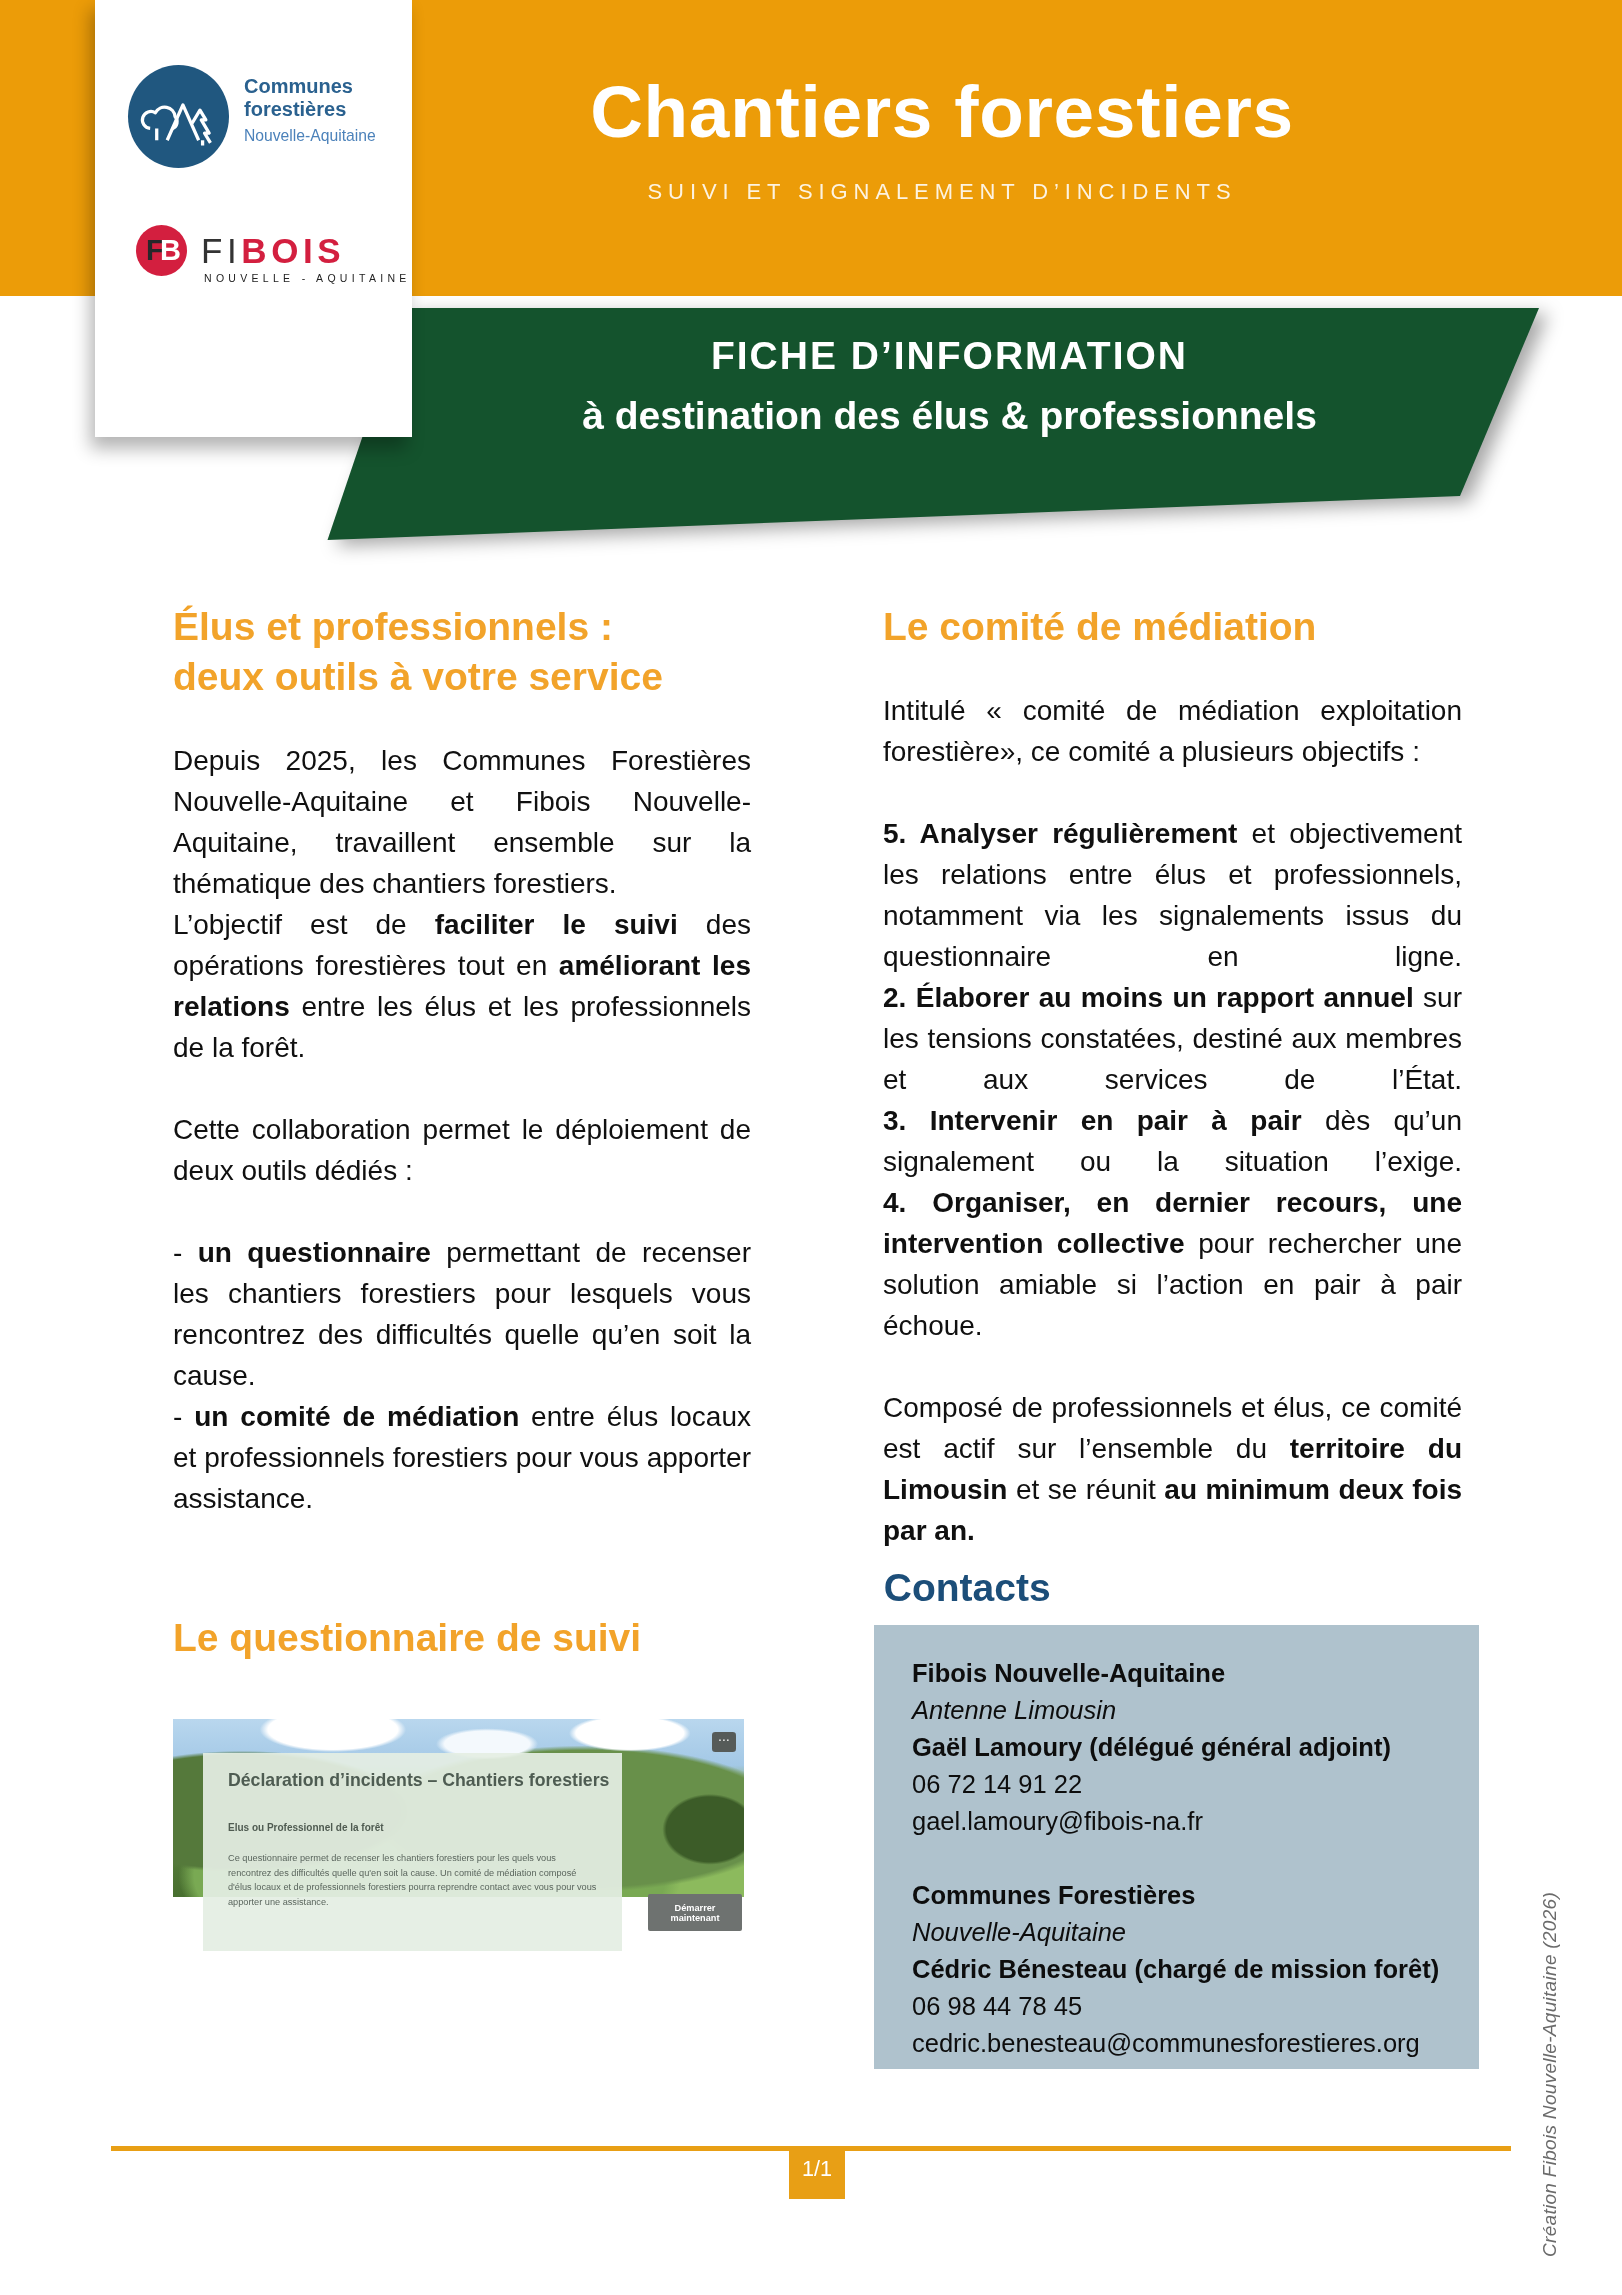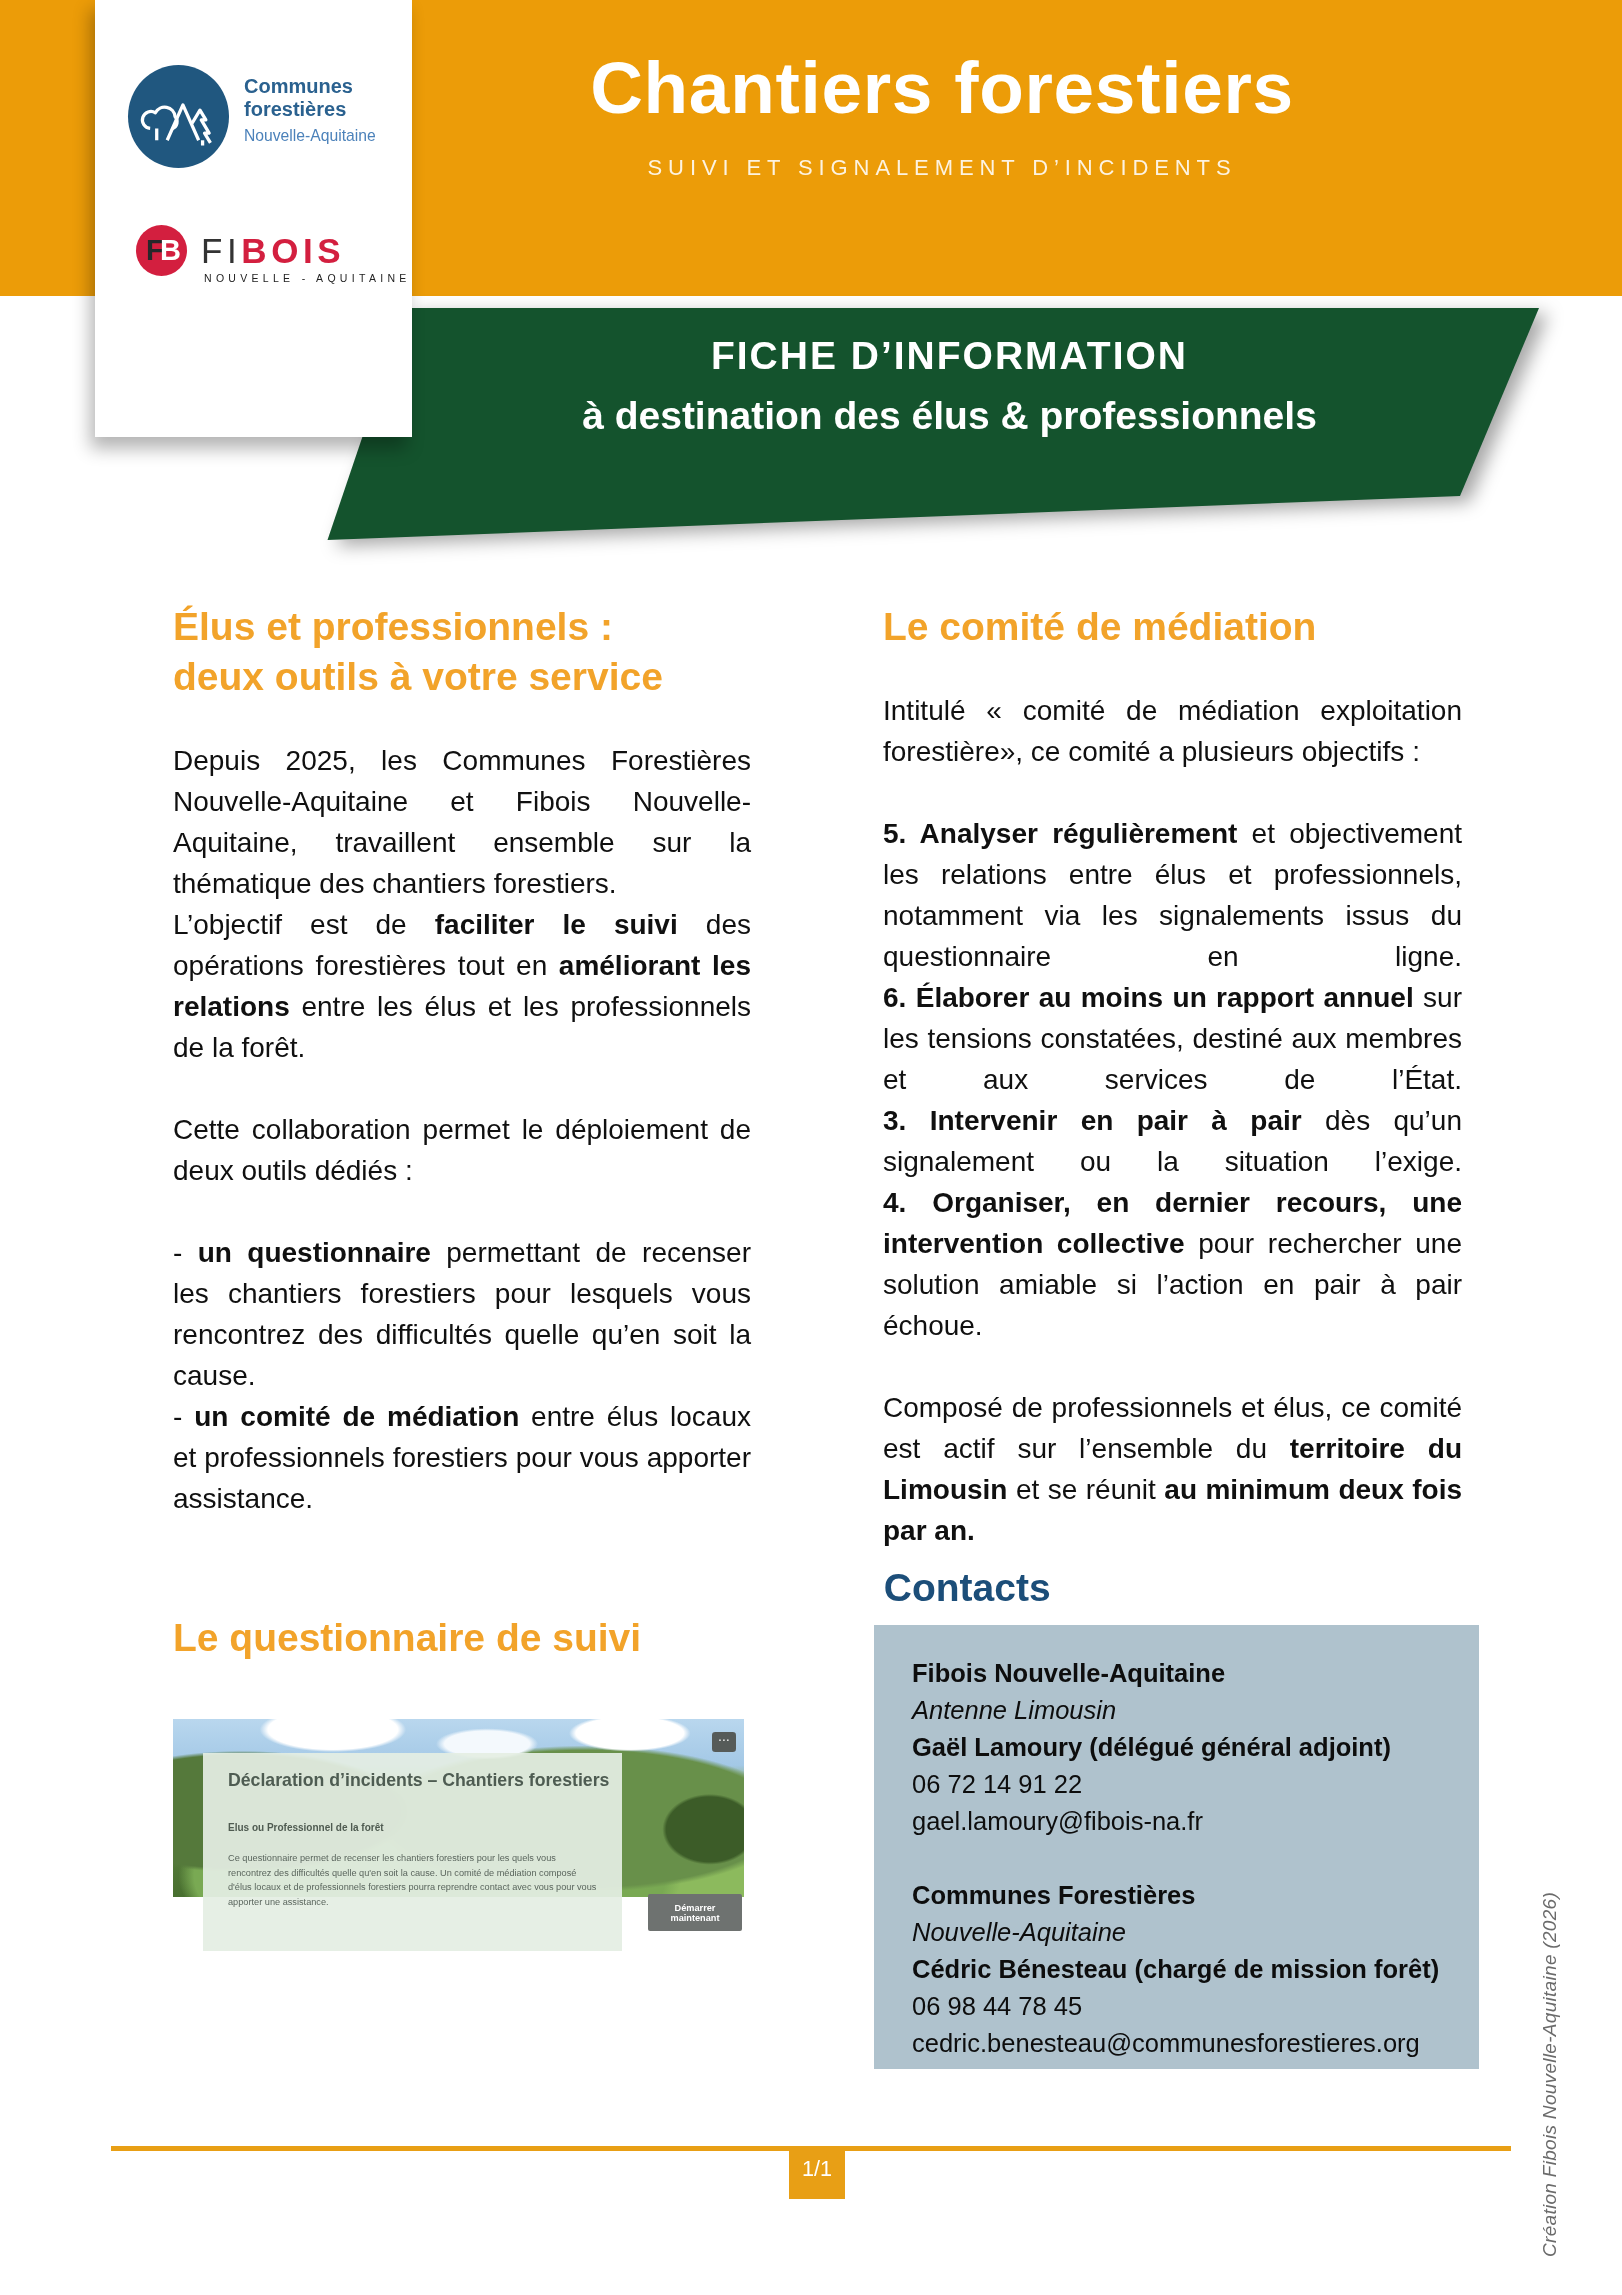--- a/index.html
+++ b/index.html
@@ -2,21 +2,21 @@
 <html style="font-size:10.5px"><head>
 <meta charset="utf-8">
 <style>
   html,body{margin:0;padding:0;background:#888;}
   .page{
     position:relative; width:1623px; height:2295px; background:#ffffff;
     font-family:"Liberation Sans", sans-serif; overflow:hidden; margin:0 auto;
   }
   
   .orange-band{position:absolute;left:0;top:0;width:1623px;height:296px;background:#EC9C08;z-index:1;}
-  .header-title-wrap{position:absolute;left:458px;top:48px;width:968px;text-align:center;z-index:2;}
+  .header-title-wrap{position:absolute;left:458px;top:72px;width:968px;text-align:center;z-index:2;}
   .header-title{color:#ffffff;font-weight:bold;font-size:73px;line-height:79px;letter-spacing:0.7px;}
   .header-subtitle{margin-top:27.5px;color:rgba(255,255,255,.88);font-size:22px;letter-spacing:5.9px;}
   .banner-shadow{position:absolute;left:321px;top:296px;width:1237px;height:249px;z-index:3;
     filter:drop-shadow(9.2px 6.5px 9.2px rgba(0,0,0,.35));}
   .blue-banner{position:absolute;left:0;top:12px;width:1224px;height:236px;background:#14532d;
     clip-path:polygon(85px 0px,1218px 0px,1139px 188px,6.5px 232px);}
   .banner-text{position:absolute;left:92px;right:59px;top:26px;text-align:center;color:#ffffff;}
   .banner-line1{font-size:39px;font-weight:bold;letter-spacing:2px;}
   .banner-line2{font-size:39px;font-weight:bold;margin-top:15.7px;}
   
@@ -152,21 +152,21 @@
         <div class="shot-desc">Ce questionnaire permet de recenser les chantiers forestiers pour les quels vous rencontrez des difficultés quelle qu'en soit la cause. Un comité de médiation composé d'élus locaux et de professionnels forestiers pourra reprendre contact avec vous pour vous apporter une assistance.</div>
       </div>
       <button class="shot-btn">Démarrer maintenant</button>
     </div>
   </div>
 
   <div class="col-right-top">
     <h2 class="h-orange">Le comité de médiation</h2>
     <p class="body-p mt-head"><span>Intitulé « comité de médiation exploitation forestière», ce comité a plusieurs objectifs :</span></p>
     <p class="body-p jl mt-gap"><span class="b">5. Analyser régulièrement</span><span> et objectivement les relations entre élus et professionnels, notamment via les signalements issus du questionnaire en ligne.</span></p>
-    <p class="body-p jl"><span class="b">6. Élaborer au moins un rapport annuel</span><span> sur les tensions constatées, destiné aux membres et aux services de l’État.</span></p>
+    <p class="body-p jl"><span class="b">2. Élaborer au moins un rapport annuel</span><span> sur les tensions constatées, destiné aux membres et aux services de l’État.</span></p>
     <p class="body-p jl"><span class="b">3. Intervenir en pair à pair</span><span> dès qu’un signalement ou la situation l’exige.</span></p>
     <p class="body-p"><span class="b">4. Organiser, en dernier recours, une intervention collective</span><span> pour rechercher une solution amiable si l’action en pair à pair échoue.</span></p>
     <p class="body-p mt-gap"><span>Composé de professionnels et élus, ce comité est actif sur l’ensemble du </span><span class="b">territoire du Limousin</span><span> et se réunit </span><span class="b">au minimum deux fois par an.</span></p>
   </div>
 
   <div class="col-right-contacts">
     <h2 class="h-navy" style="margin-left:9.8px;">Contacts</h2>
     <div class="contacts-box">
       <div>
         <div class="contact-line"><span class="b">Fibois Nouvelle-Aquitaine</span></div>

